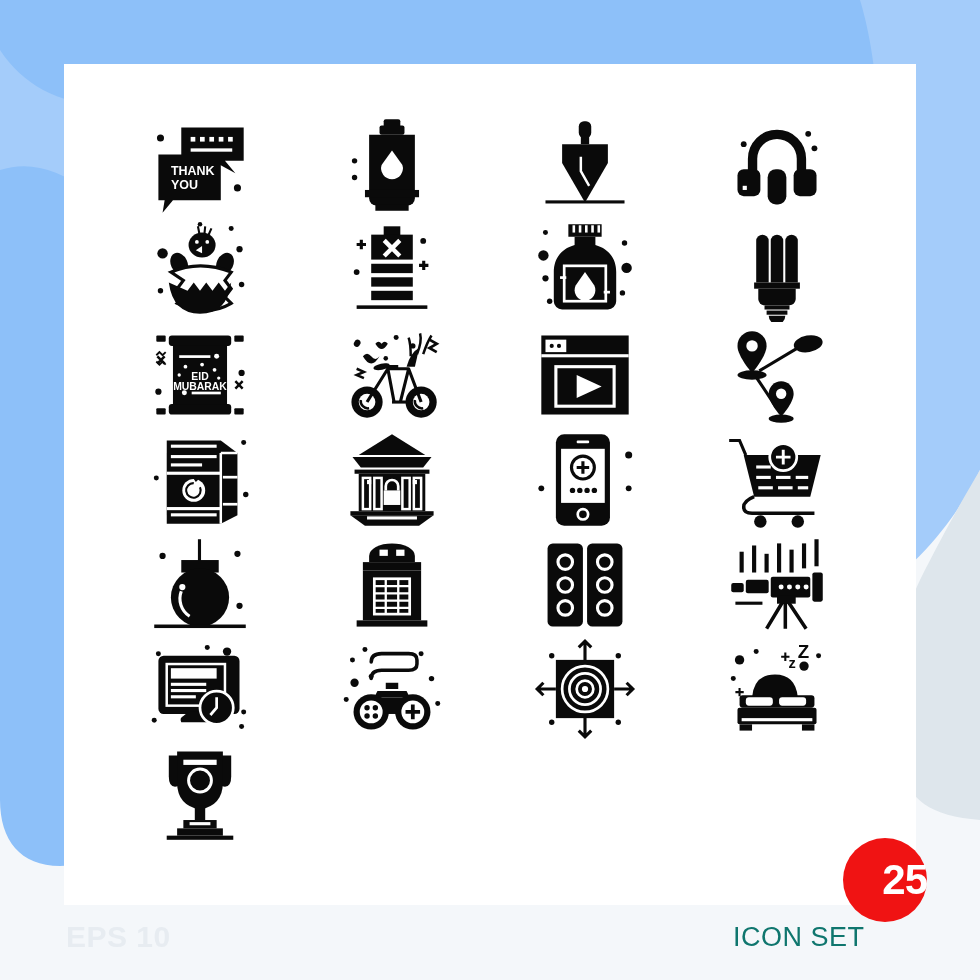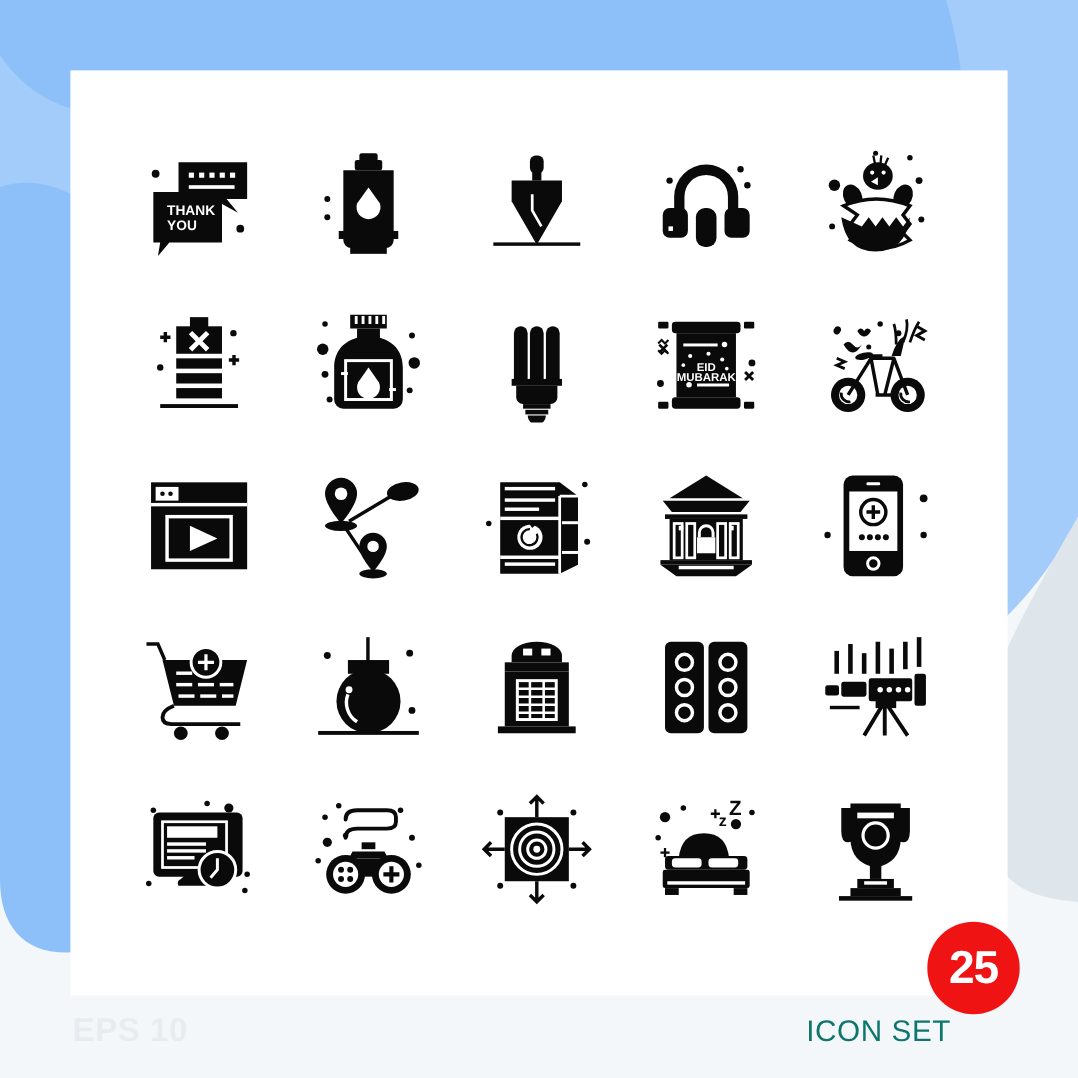--- a/index.html
+++ b/index.html
@@ -11,32 +11,32 @@
     position:relative;
   }
   #bg{position:absolute;inset:0;z-index:0;}
   #card{
     position:absolute;left:64px;top:64px;width:852px;height:841px;
     background:#ffffff;z-index:2;
   }
   #grid{
     position:absolute;left:64px;top:64px;width:852px;height:841px;
     display:grid;
-    grid-template-columns:repeat(5,1fr);
+    grid-template-columns:repeat(4,1fr);
     grid-template-rows:repeat(5,1fr);
     padding:48px 43px 60px 40px;
     box-sizing:border-box;
     z-index:3;
   }
   .cell{display:flex;align-items:center;justify-content:center;}
   .cell svg{display:block;width:104px;height:104px;}
   #badge{
     position:absolute;left:843px;top:838px;width:84px;height:84px;
     border-radius:50%;background:#f01313;z-index:6;
-    display:flex;align-items:center;justify-content:center;
+    display:flex;align-items:center;justify-content:flex-end;
   }
   #badge span{
     color:#fff;font-size:42px;font-weight:bold;letter-spacing:-1px;
     font-family:"Liberation Sans","DejaVu Sans",sans-serif;line-height:1;
   }
   #eps{
     position:absolute;left:66px;top:922px;z-index:5;
     color:#e7ecf1;font-size:30px;font-weight:bold;letter-spacing:0.5px;line-height:1;
   }
   #iconset{

